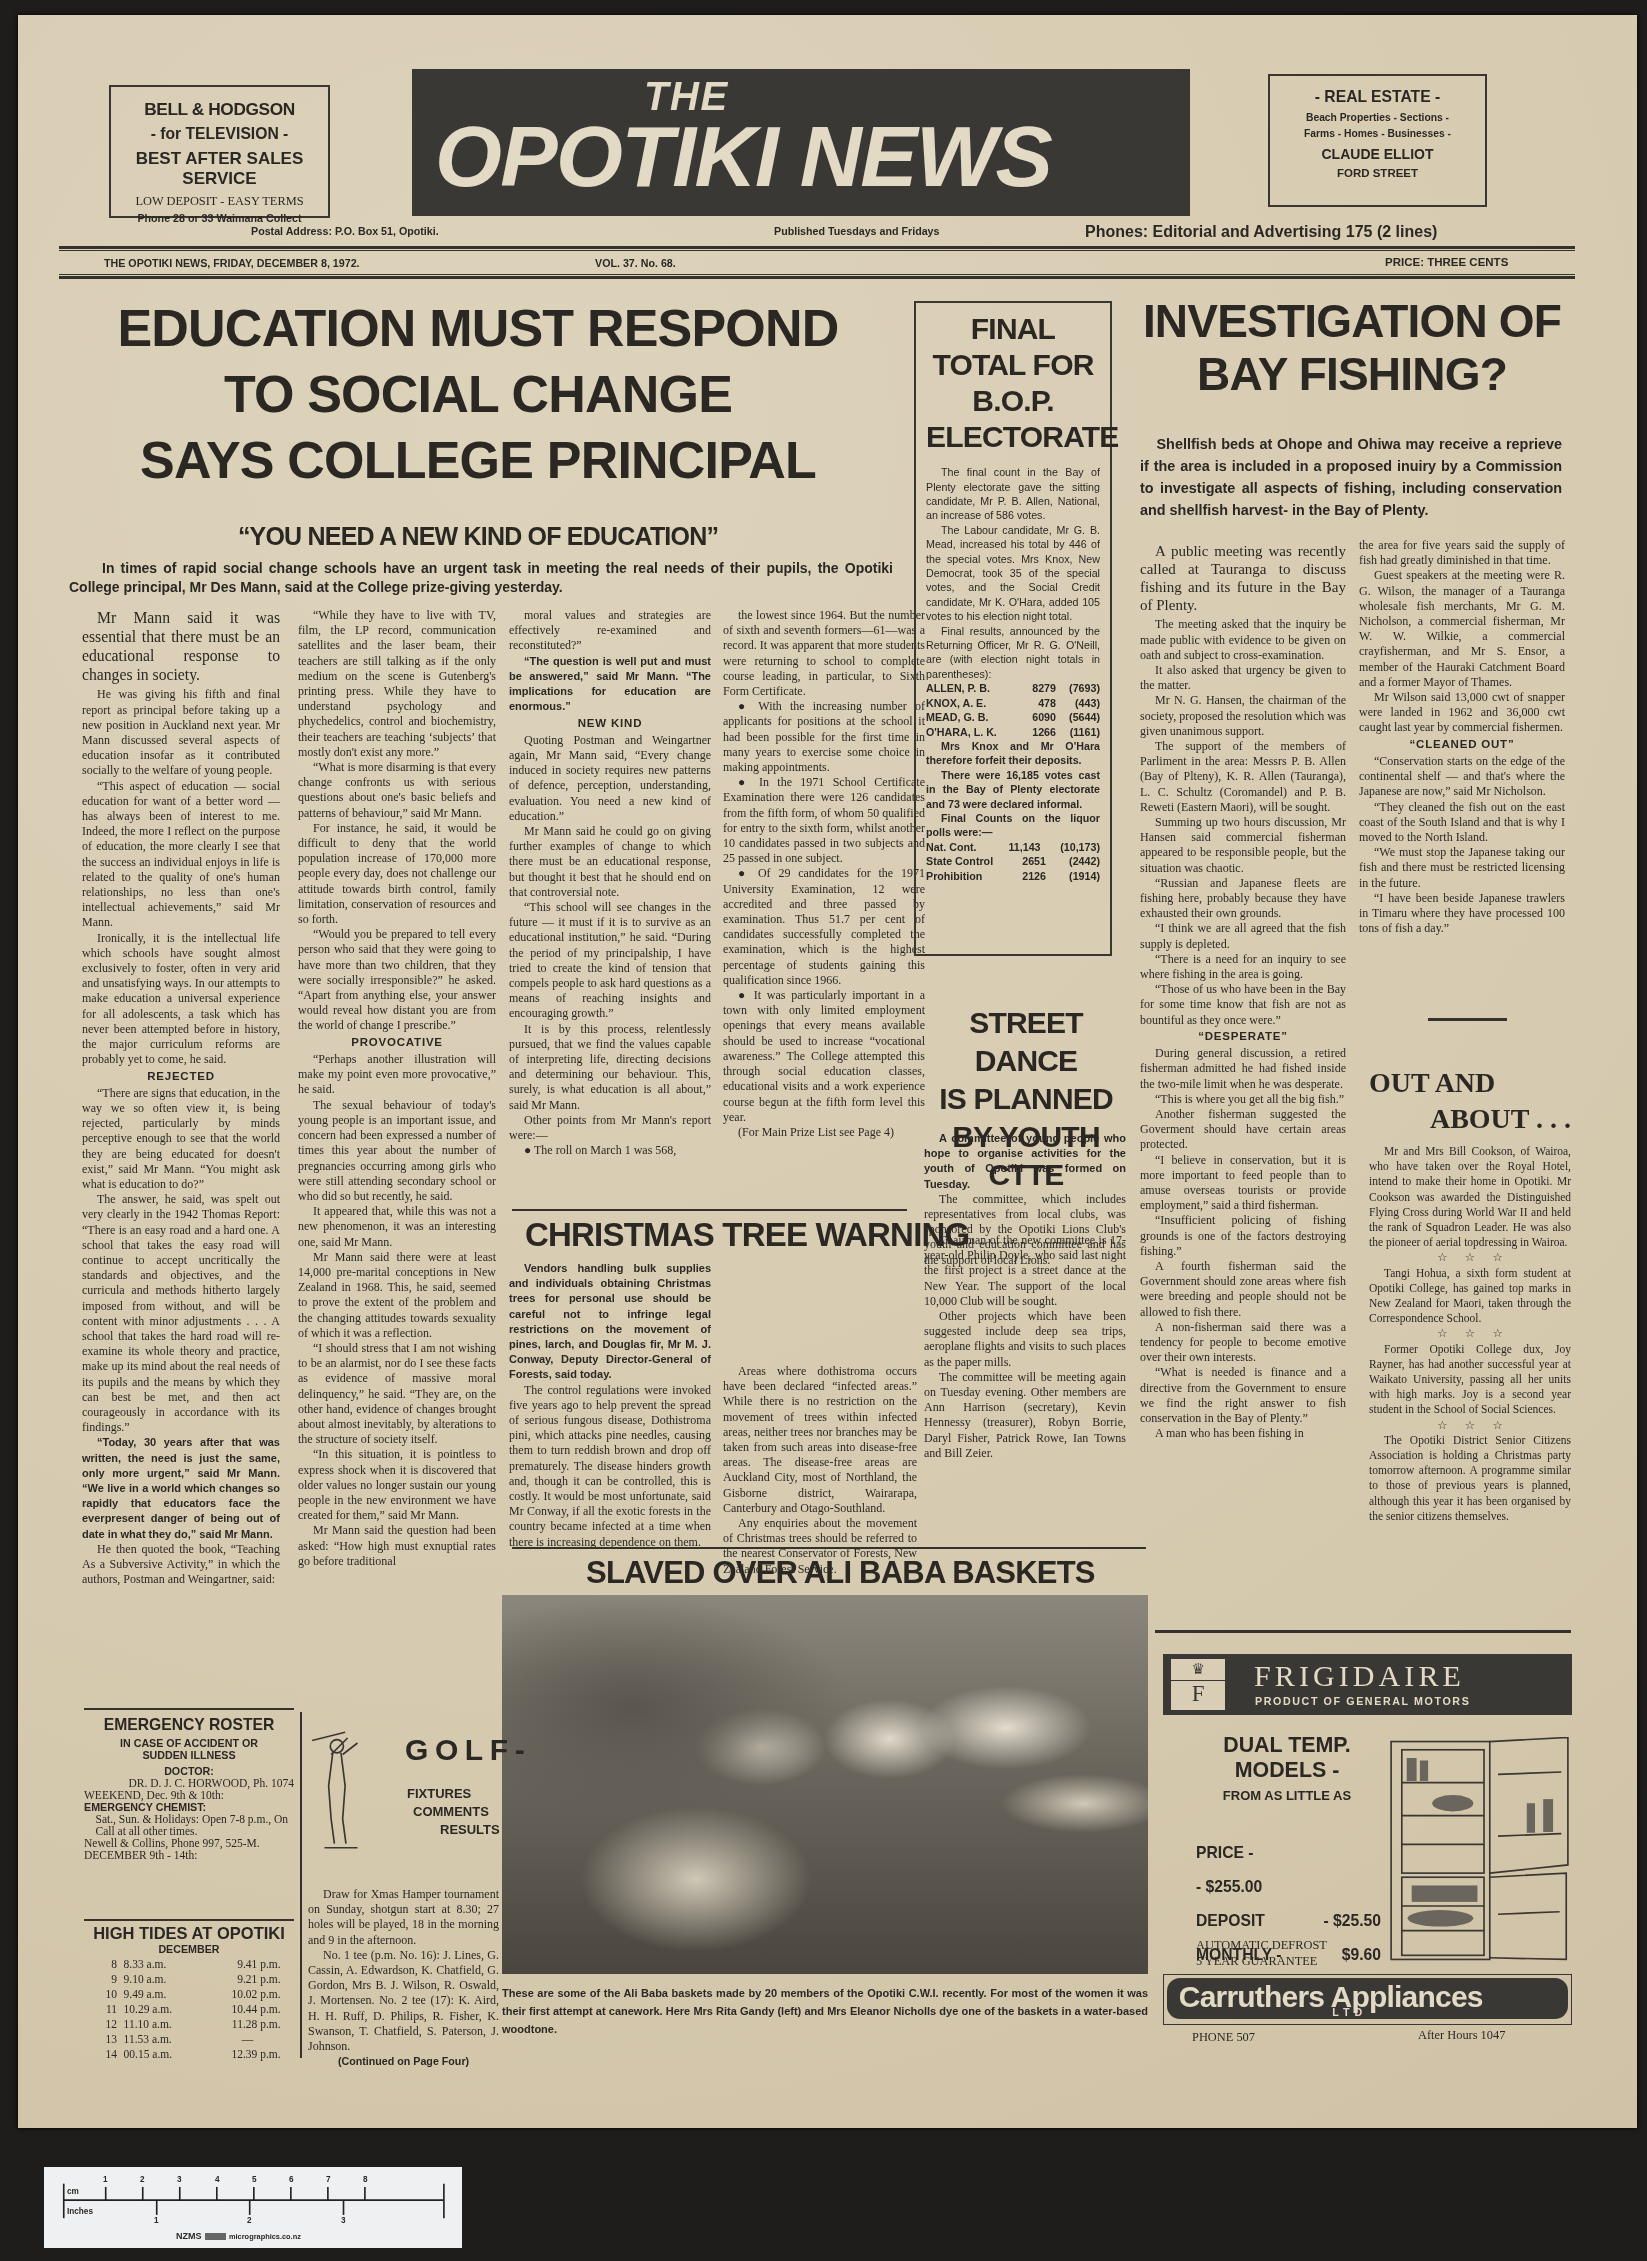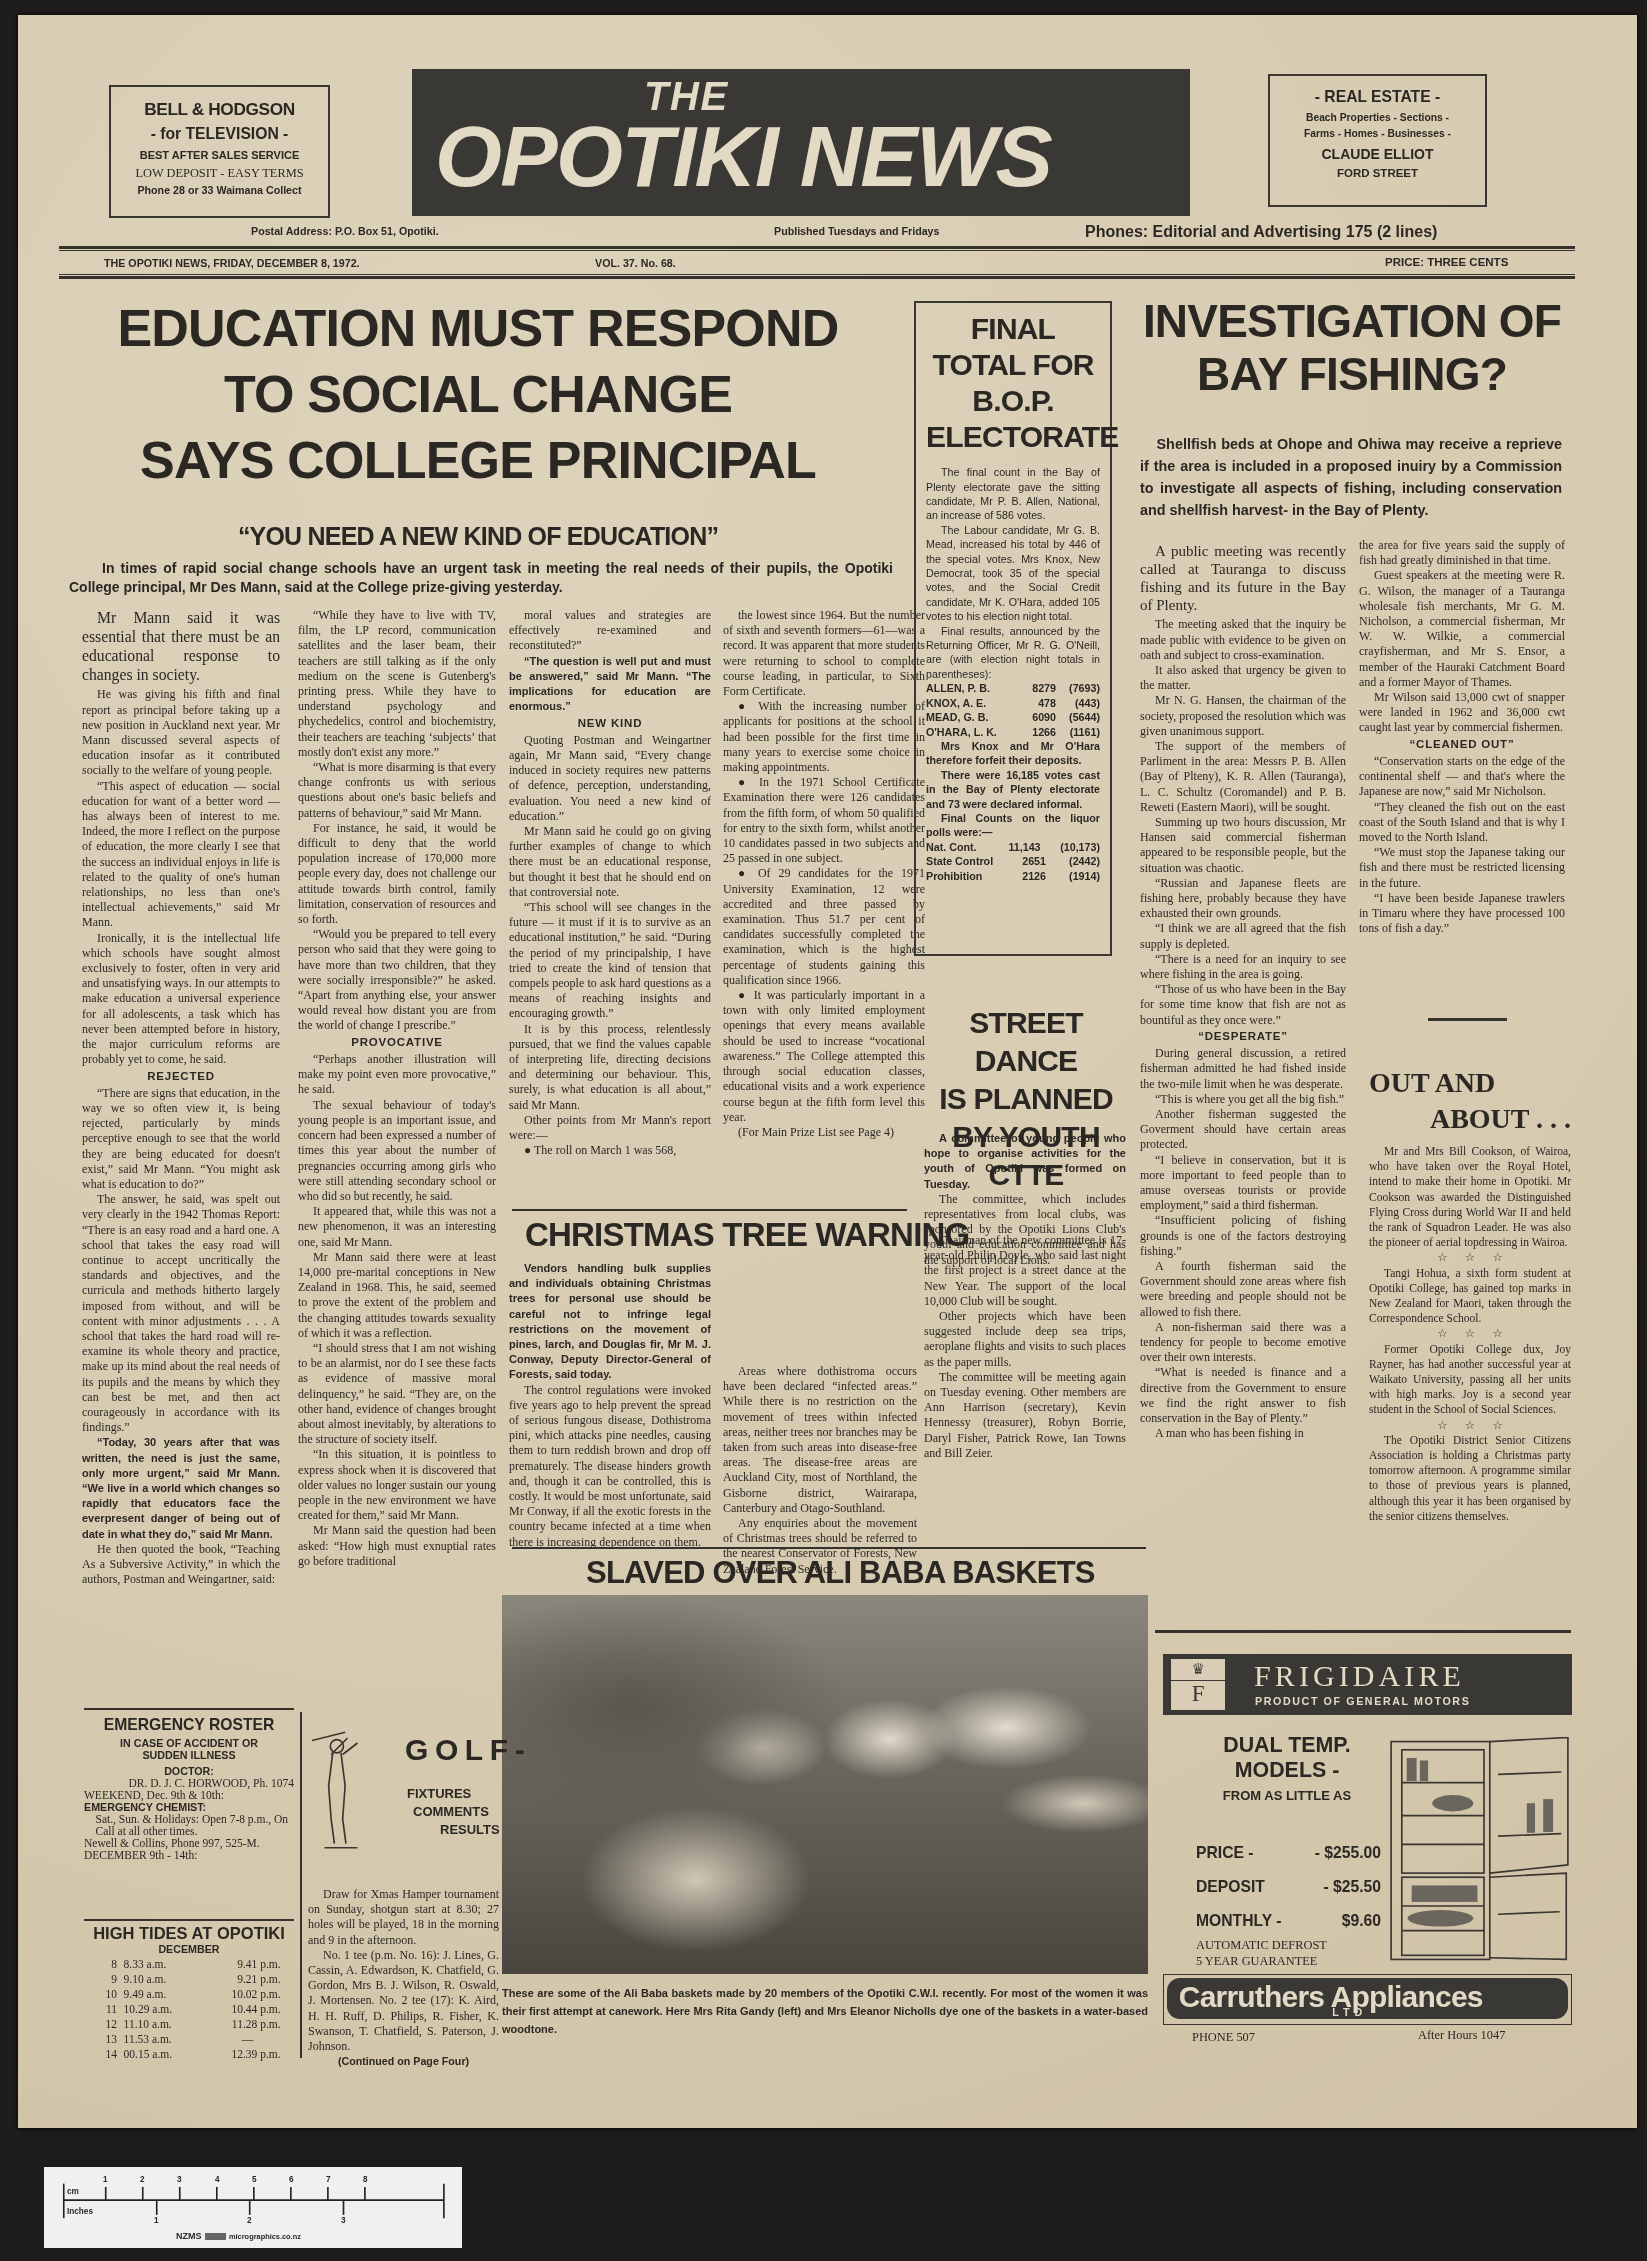--- a/index.html
+++ b/index.html
@@ -27,21 +27,21 @@
   .ruler{position:absolute;left:44px;top:2167px;width:418px;height:81px;background:#eef0f2;}
 </style>
 </head>
 <body>
 
 <div class="page">
 
   <div class="abs box center sans" style="left:91px;top:70px;width:221px;height:133px;padding-top:11.5px;">
     <div style="font-weight:bold;font-size:17.3px;letter-spacing:-0.4px;">BELL &amp; HODGSON</div>
     <div style="font-weight:bold;font-size:15.7px;margin-top:5px;">- for TELEVISION -</div>
-    <div style="font-weight:bold;font-size:11px;margin-top:6.6px;">BEST AFTER SALES SERVICE</div>
+    <div style="font-weight:bold;font-size:17px;margin-top:6.6px;">BEST AFTER SALES SERVICE</div>
     <div style="font-family:'Liberation Serif',serif;font-size:12.4px;margin-top:5px;">LOW DEPOSIT - EASY TERMS</div>
     <div style="font-weight:bold;font-size:10.7px;margin-top:3.3px;">Phone 28 or 33 Waimana Collect</div>
   </div>
 
   <div class="abs" style="left:394px;top:54px;width:778px;height:147px;background:#3a3834;">
     <div class="abs sans" style="left:232px;top:5px;font-size:40px;font-weight:bold;font-style:italic;color:#e3dac5;letter-spacing:1.6px;">THE</div>
     <div class="abs sans" style="left:23px;top:38px;font-size:86px;font-weight:bold;font-style:italic;color:#e3dac5;letter-spacing:-1.6px;line-height:99px;white-space:nowrap;">OPOTIKI NEWS</div>
   </div>
 
   <div class="abs box center sans" style="left:1250px;top:59px;width:219px;height:133px;padding-top:11.5px;">
@@ -309,21 +309,21 @@
     </div>
     <div class="abs" style="left:91px;top:5px;font-family:'Liberation Serif',serif;font-size:30px;color:#e3dac5;letter-spacing:4.1px;">FRIGIDAIRE</div>
     <div class="abs sans" style="left:92px;top:41px;font-size:10.7px;font-weight:bold;color:#e3dac5;letter-spacing:1.6px;">PRODUCT OF GENERAL MOTORS</div>
   </div>
   <div class="abs sans center" style="left:1170px;top:1718px;width:198px;">
     <div style="font-size:21.4px;font-weight:bold;">DUAL TEMP.</div>
     <div style="font-size:21.4px;font-weight:bold;">MODELS -</div>
     <div style="font-size:13px;font-weight:bold;margin:5px 33px;">FROM AS LITTLE AS</div>
   </div>
   <div class="abs sans" style="left:1178px;top:1821px;width:185px;font-weight:bold;font-size:15.7px;line-height:34px;">
-    <div style="display:flex;justify-content:space-between;">
+    <div style="display:flex;justify-content:space-between;flex-direction:column;">
         <span>PRICE -</span>
         <span>- $255.00</span>
       </div>
     <div style="display:flex;justify-content:space-between;">
         <span>DEPOSIT</span>
         <span>- $25.50</span>
       </div>
     <div style="display:flex;justify-content:space-between;">
         <span>MONTHLY -</span>
         <span>$9.60</span>

